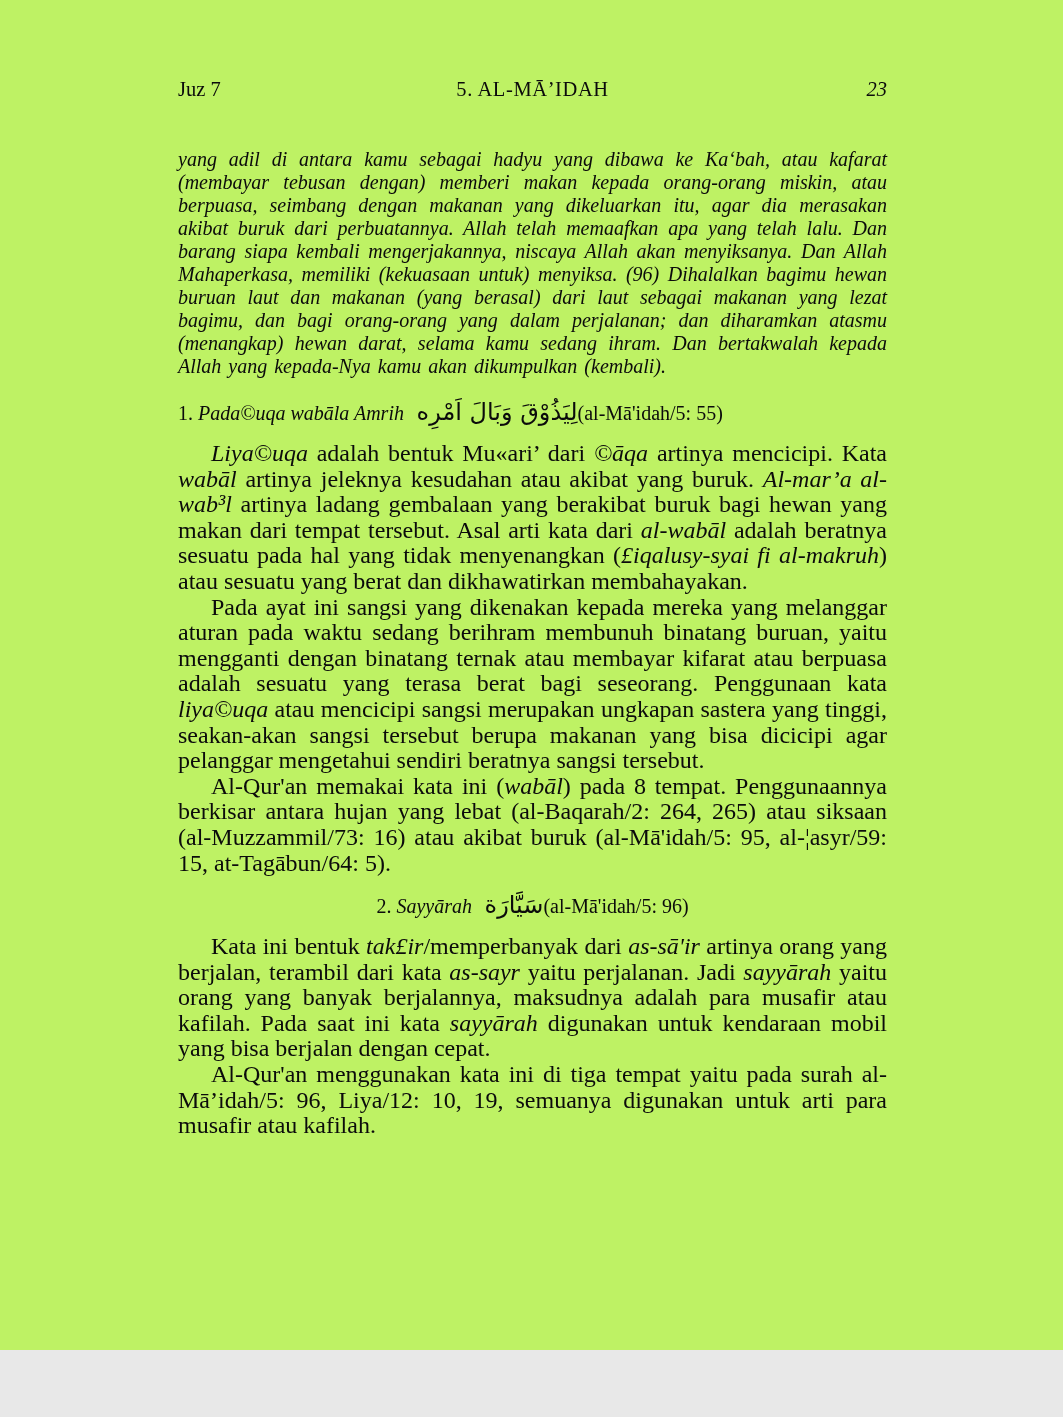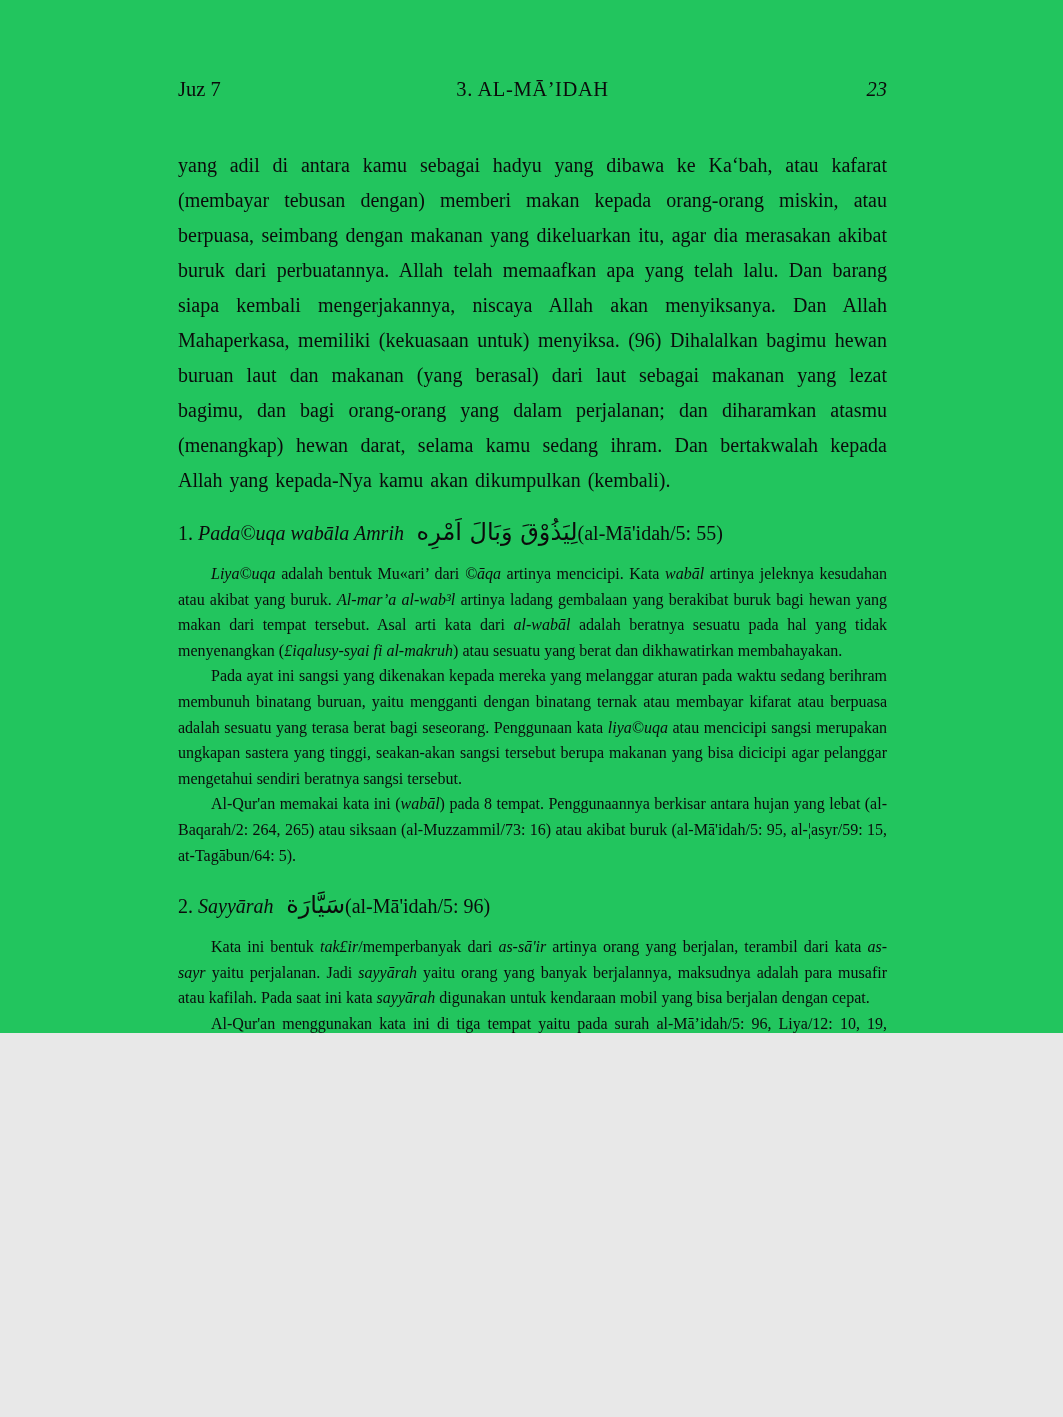--- a/index.html
+++ b/index.html
@@ -1,52 +1,52 @@
 <!DOCTYPE html>
 <html><head>
 <meta charset="utf-8">
 <style>
   html,body{margin:0;padding:0;background:#e8e8e8;}
   .page{
-    width:1063px;height:1033px;background:#22c55e;position:relative;
+    width:1063px;height:1350px;background:#bef264;position:relative;
     font-family:"Liberation Serif", serif;color:#0b0b0b;overflow:hidden;
     box-sizing:border-box;
   }
   .content{position:absolute;left:178px;top:78px;width:709px;}
   .hdr{display:flex;align-items:baseline;font-size:20.5px;}
   .hdr .left{width:160px;text-align:left;}
   .hdr .center{flex:1;text-align:center;letter-spacing:0.6px;}
   .hdr .right{width:160px;text-align:right;font-style:italic;}
   p{margin:0;}
   .trans{
-    margin-top:47px;text-align:justify;
-    font-size:20px;line-height:35px;word-spacing:2px;
+    margin-top:47px;font-style:italic;text-align:justify;
+    font-size:20px;line-height:23px;word-spacing:2px;
   }
   .kos-h{margin-top:27px;font-weight:bold;font-size:21px;}
   .entry-h{margin-top:21px;font-size:20px;line-height:26px;}
   .para{
-    text-align:justify;font-size:16px;line-height:25.6px;text-indent:33px;font-family:Liberation Serif, serif;
+    text-align:justify;font-size:24px;line-height:25.6px;text-indent:33px;font-family:Liberation Serif, serif;
   }
   .first{margin-top:15px;}
   .i{font-style:italic;}
   .ar{
     font-family:"DejaVu Sans", sans-serif;font-size:24px;
     direction:rtl;unicode-bidi:embed;
   }
-  .gap-before{margin-top:24px;}
+  .gap-before{margin-top:16px;text-align:center;}
 </style>
 </head>
 <body>
 
 <div class="page">
   <div class="content">
 
     <div class="hdr">
       <div class="left">Juz 7</div>
-      <div class="center">3. AL-MĀ’IDAH</div>
+      <div class="center">5. AL-MĀ’IDAH</div>
       <div class="right">23</div>
     </div>
 
     <p class="trans">yang adil di antara kamu sebagai hadyu yang dibawa ke Ka‘bah, atau kafarat (membayar tebusan dengan) memberi makan kepada orang-orang miskin, atau berpuasa, seimbang dengan makanan yang dikeluarkan itu, agar dia merasakan akibat buruk dari perbuatannya. Allah telah memaafkan apa yang telah lalu. Dan barang siapa kembali mengerjakannya, niscaya Allah akan menyiksanya. Dan Allah Mahaperkasa, memiliki (kekuasaan untuk) menyiksa. (96) Dihalalkan bagimu hewan buruan laut dan makanan (yang berasal) dari laut sebagai makanan yang lezat bagimu, dan bagi orang-orang yang dalam perjalanan; dan diharamkan atasmu (menangkap) hewan darat, selama kamu sedang ihram. Dan bertakwalah kepada Allah yang kepada-Nya kamu akan dikumpulkan (kembali).</p>
 
 
     <p class="entry-h"><span>1. </span><span class="i">Pada©uqa wabāla Amrih </span><span class="ar"> لِيَذُوْقَ وَبَالَ اَمْرِه </span><span>  (al-Mā'idah/5: 55)</span></p>
 
     <p class="para first"><span class="i">Liya©uqa</span><span> adalah bentuk Mu«ari’ dari </span><span class="i">©āqa</span><span> artinya mencicipi. Kata </span><span class="i">wabāl</span><span> artinya jeleknya kesudahan atau akibat yang buruk. </span><span class="i">Al-mar’a al-wab³l</span><span> artinya ladang gembalaan yang berakibat buruk bagi hewan yang makan dari tempat tersebut. Asal arti kata dari </span><span class="i">al-wabāl</span><span> adalah beratnya sesuatu pada hal yang tidak menyenangkan (</span><span class="i">£iqalusy-syai fi al-makruh</span><span>) atau sesuatu yang berat dan dikhawatirkan membahayakan.</span></p>
 

